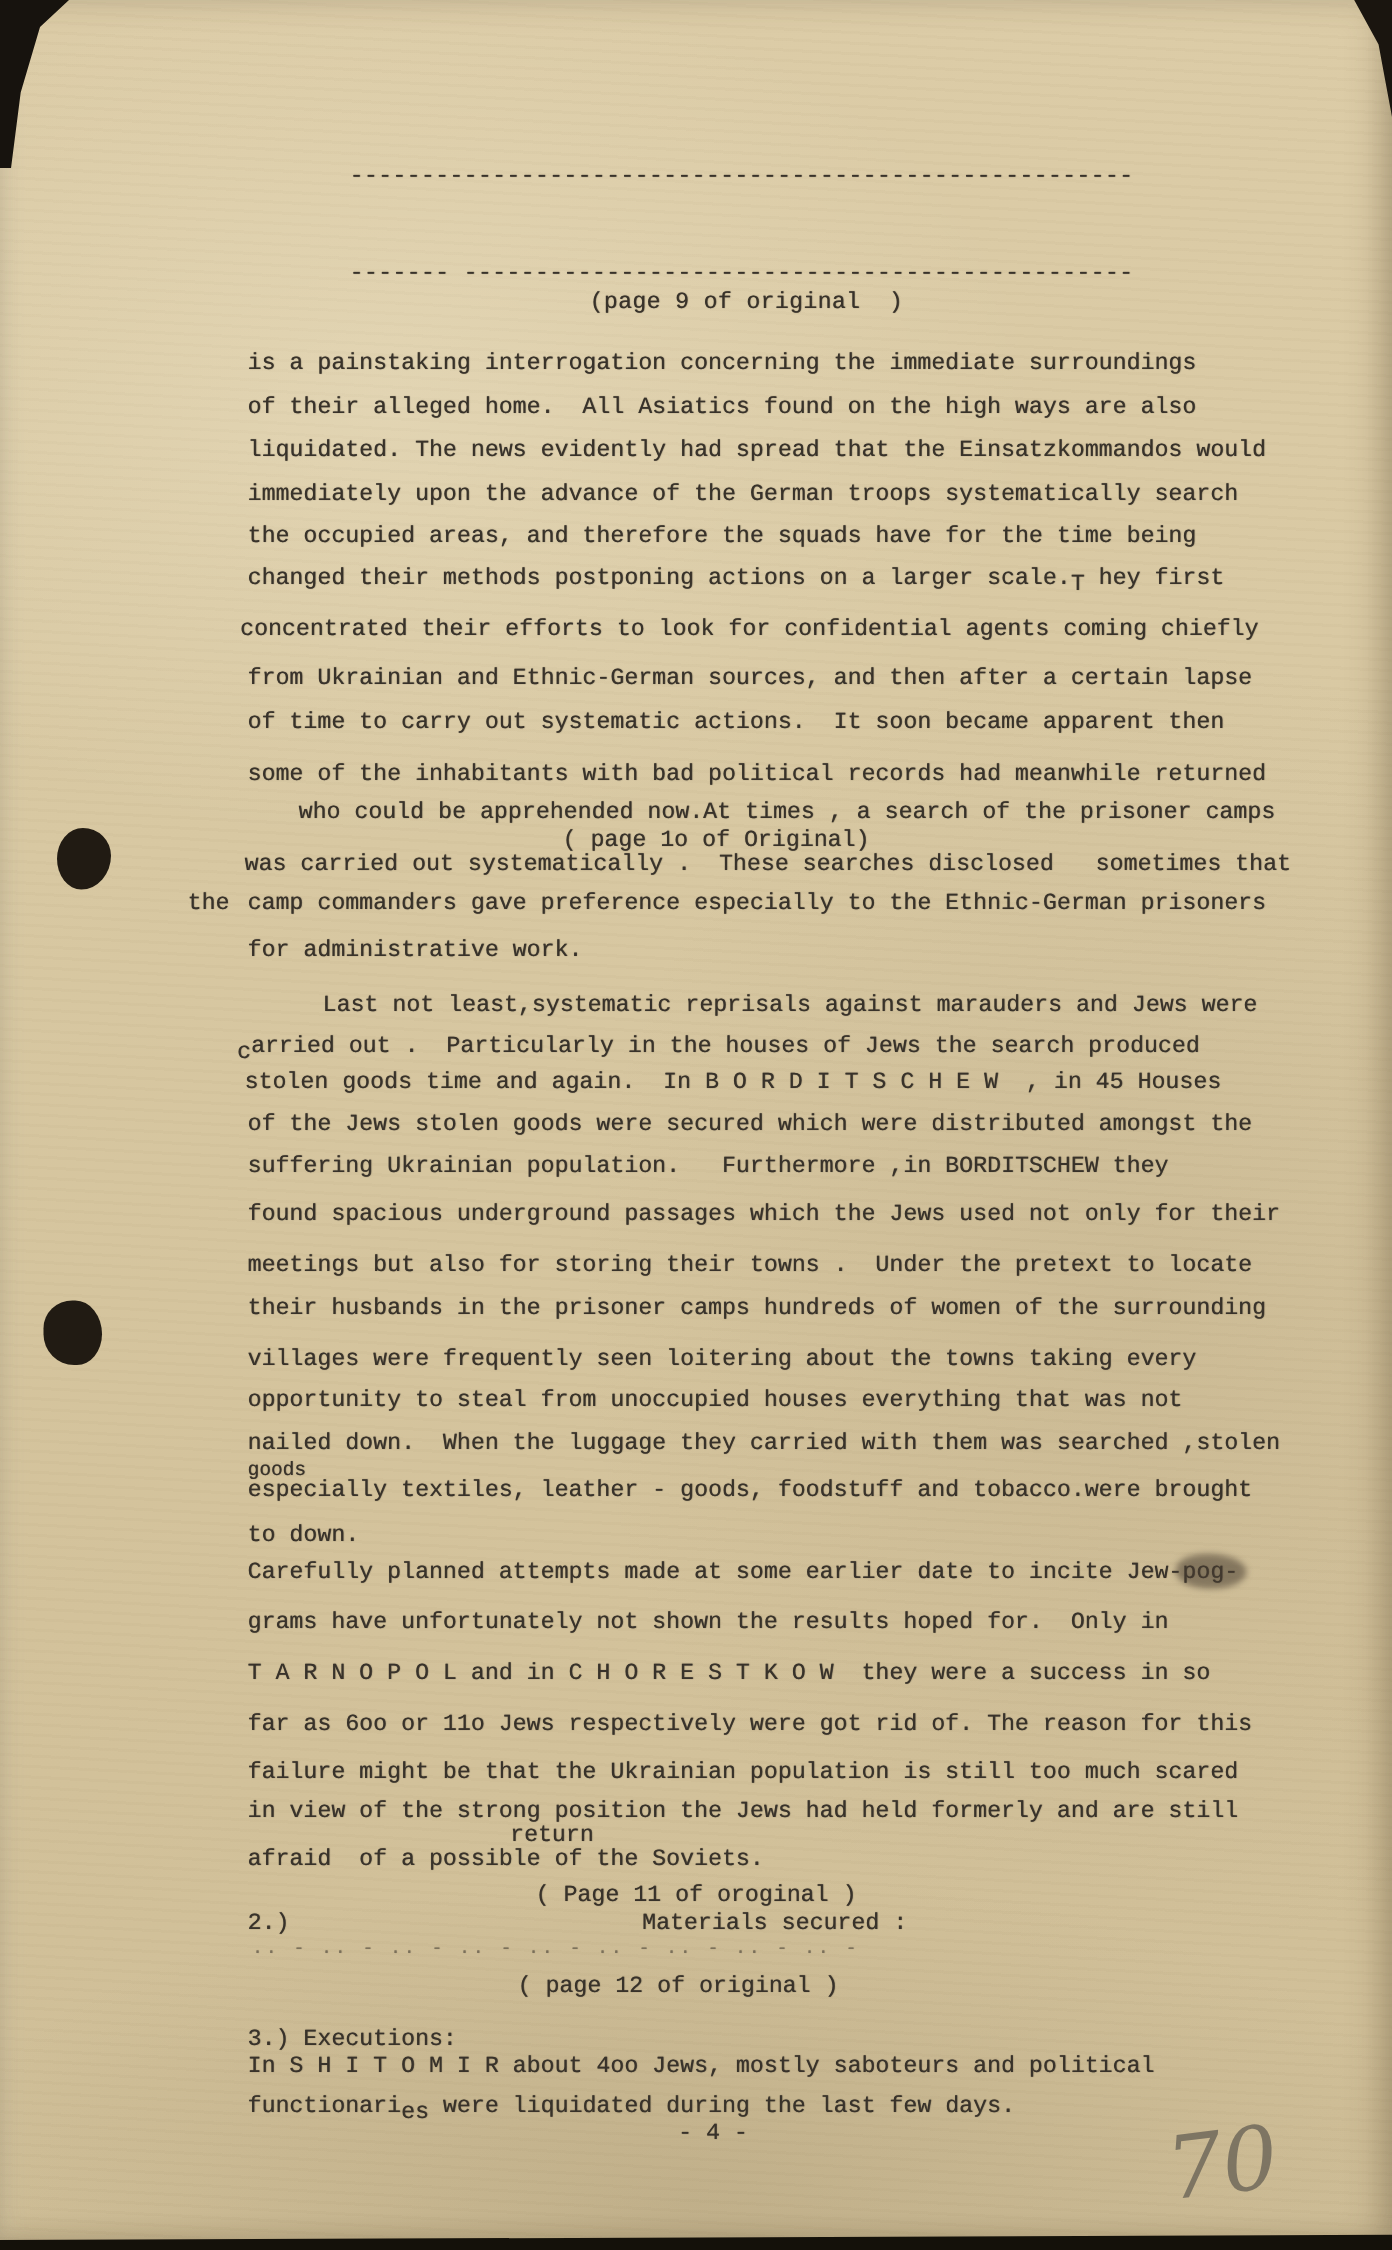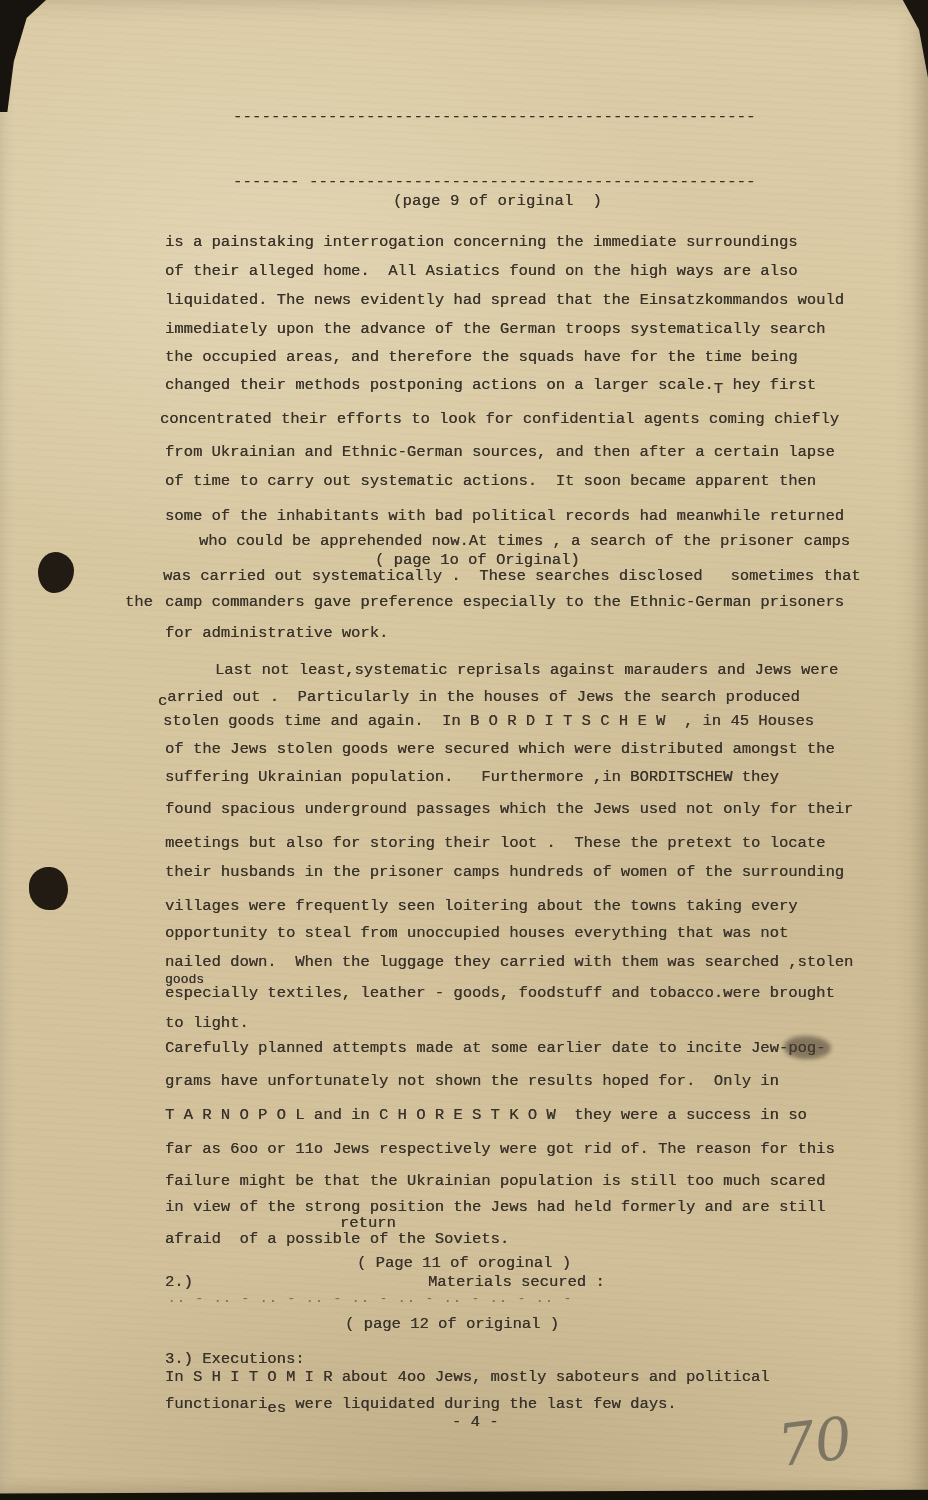--- a/index.html
+++ b/index.html
@@ -89,28 +89,28 @@
       <div class="tline" style="left: 163px; top: 567px;"><span>was carried out systematically .  These searches disclosed   sometimes that</span></div>
       <div class="tline" style="left: 125px; top: 593px;"><span>the</span></div>
       <div class="tline" style="left: 165px; top: 593px;"><span>camp commanders gave preference especially to the Ethnic-German prisoners</span></div>
       <div class="tline" style="left: 165px; top: 624px;"><span>for administrative work.</span></div>
       <div class="tline" style="left: 215px; top: 661px;"><span>Last not least,systematic reprisals against marauders and Jews were</span></div>
       <div class="tline" style="left: 158px; top: 688px;"><span class="sub">c</span><span>arried out .  Particularly in the houses of Jews the search produced</span></div>
       <div class="tline" style="left: 163px; top: 712px;"><span>stolen goods time and again.  In B O R D I T S C H E W  , in 45 Houses</span></div>
       <div class="tline" style="left: 165px; top: 740px;"><span>of the Jews stolen goods were secured which were distributed amongst the</span></div>
       <div class="tline" style="left: 165px; top: 768px;"><span>suffering Ukrainian population.   Furthermore ,in </span><span class="u">BORDITSCHEW</span><span> they</span></div>
       <div class="tline" style="left: 165px; top: 800px;"><span>found spacious underground passages which the Jews used not only for their</span></div>
-      <div class="tline" style="left: 165px; top: 834px;"><span>meetings but also for storing their loot .  These the pretext to locate</span></div>
+      <div class="tline" style="left: 165px; top: 834px;"><span>meetings but also for storing their towns .  Under the pretext to locate</span></div>
       <div class="tline" style="left: 165px; top: 863px;"><span>their husbands in the prisoner camps hundreds of women of the surrounding</span></div>
       <div class="tline" style="left: 165px; top: 897px;"><span>villages were frequently seen loitering about the towns taking every</span></div>
       <div class="tline" style="left: 165px; top: 924px;"><span>opportunity to steal from unoccupied houses everything that was not</span></div>
       <div class="tline" style="left: 165px; top: 953px;"><span>nailed down.  When the luggage they carried with them was searched ,stolen</span></div>
       <div class="tline small" style="left: 165px; top: 972px;"><span>goods</span></div>
       <div class="tline" style="left: 165px; top: 984px;"><span>especially textiles, leather - goods, foodstuff and tobacco.were brought</span></div>
-      <div class="tline" style="left: 165px; top: 1014px;"><span>to light.</span></div>
+      <div class="tline" style="left: 165px; top: 1014px;"><span>to down.</span></div>
       <div class="tline" style="left: 165px; top: 1039px;"><span>Carefully planned attempts made at some earlier date to incite Jew-</span><span class="smudge">pog-</span></div>
       <div class="tline" style="left: 165px; top: 1072px;"><span>grams have unfortunately not shown the results hoped for.  Only in</span></div>
       <div class="tline" style="left: 165px; top: 1106px;"><span>T A R N O P O L and in C H O R E S T K O W  they were a success in so</span></div>
       <div class="tline" style="left: 165px; top: 1140px;"><span>far as 6oo or 11o Jews respectively were got rid of. The reason for this</span></div>
       <div class="tline" style="left: 165px; top: 1172px;"><span>failure might be that the Ukrainian population is still too much scared</span></div>
       <div class="tline" style="left: 165px; top: 1198px;"><span>in view of the strong position the Jews had held formerly and are still</span></div>
       <div class="tline" style="left: 340px; top: 1214px;"><span>return</span></div>
       <div class="tline" style="left: 165px; top: 1230px;"><span>afraid  of a possible of the Soviets.</span></div>
       <div class="tline" style="left: 357px; top: 1254px;"><span>( Page 11 of oroginal )</span></div>
       <div class="tline" style="left: 165px; top: 1273px;"><span>2.)</span></div>

